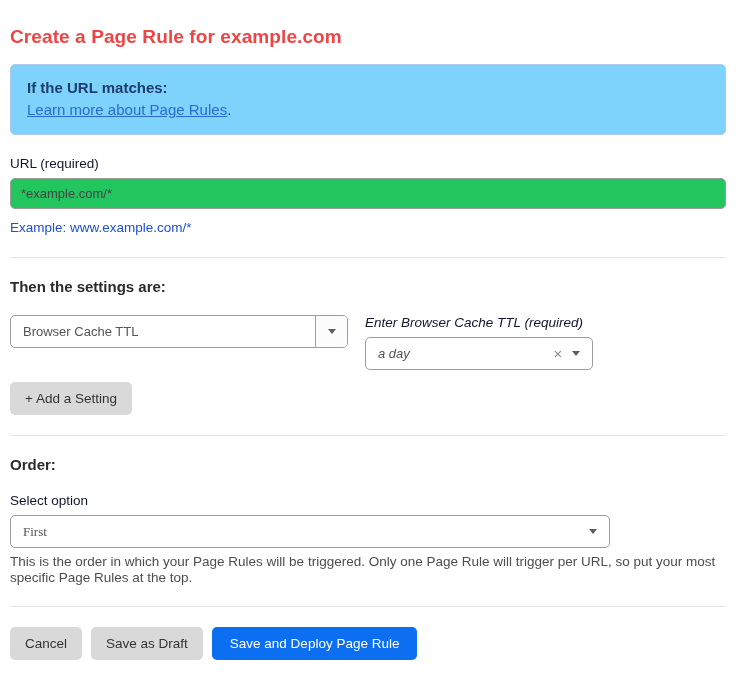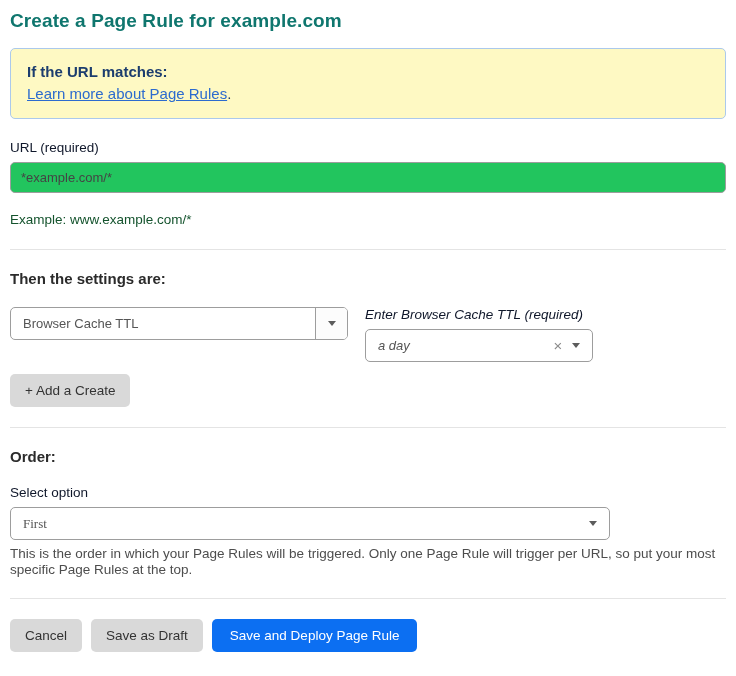--- a/index.html
+++ b/index.html
@@ -8,27 +8,27 @@
     background: #ffffff;
     font-family: "Liberation Sans", sans-serif;
     color: #2d2d2d;
     overflow: hidden;
   }
   .container { padding: 8px 10px 0 10px; width: 736px; }
 
   h1.page-title {
     font-size: 19px;
     font-weight: bold;
-    color: #0f766e;
-    margin: 2px 0 16px 0;
+    color: #ef4444;
+    margin: 18px 0 16px 0;
     letter-spacing: 0.1px;
   }
 
   .info-box {
-    background: #fef9c3;
+    background: #7dd3fc;
     border: 1px solid #abc9ec;
     border-radius: 5px;
     padding: 12px 28px 13px 16px;
     color: #1c3d6e;
     font-size: 15px;
     line-height: 22px;
     margin-bottom: 21px;
   }
   .info-box .info-heading { font-weight: bold; }
   .info-box a.info-link {
@@ -52,22 +52,22 @@
     padding: 0 10px;
     font-size: 13px;
     font-family: "Liberation Sans", sans-serif;
     color: #444444;
     background: #22c55e;
     outline: none;
   }
 
   .help-text {
     font-size: 13.5px;
-    color: #14532d;
-    margin-top: 17px;
+    color: #1d4ed8;
+    margin-top: 9px;
     line-height: 19px;
   }
 
   hr.divider {
     border: none;
     border-top: 1px solid #e4e4e4;
     margin: 20px 0;
   }
 
   .section-heading {
@@ -189,21 +189,21 @@
       <div class="select">
         <span class="select-value">a day</span>
         <span class="clear-x">×</span>
         <span class="tri-pad">
             <span class="tri"></span>
           </span>
       </div>
     </div>
   </div>
 
-  <button class="btn btn-gray btn-add">+ Add a Create</button>
+  <button class="btn btn-gray btn-add">+ Add a Setting</button>
 
   <hr class="divider">
 
   <div class="section-heading">Order:</div>
 
   <label class="field-label">Select option</label>
   <div class="select select-full">
     <span class="select-value">First</span>
     <span class="tri-pad">
         <span class="tri"></span>

